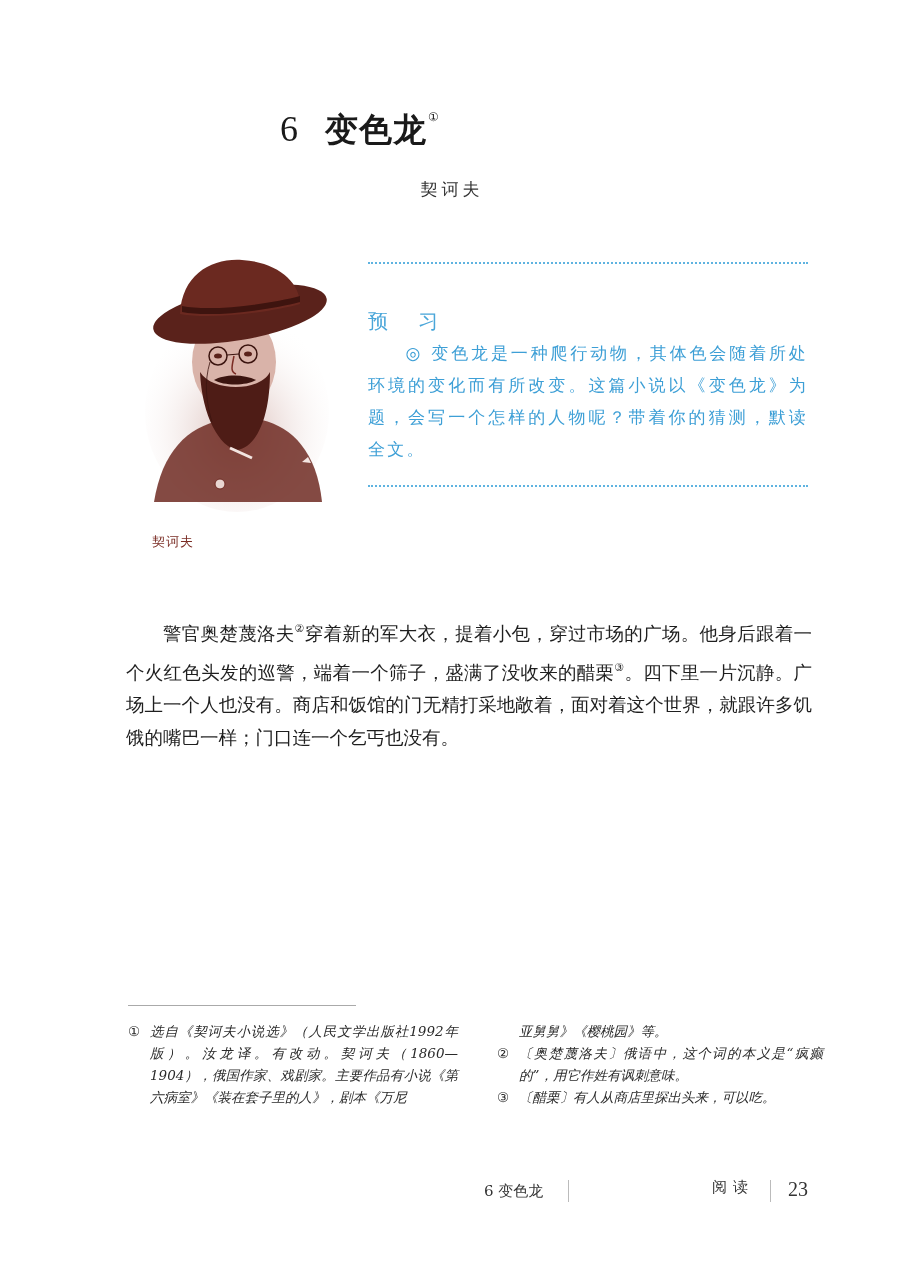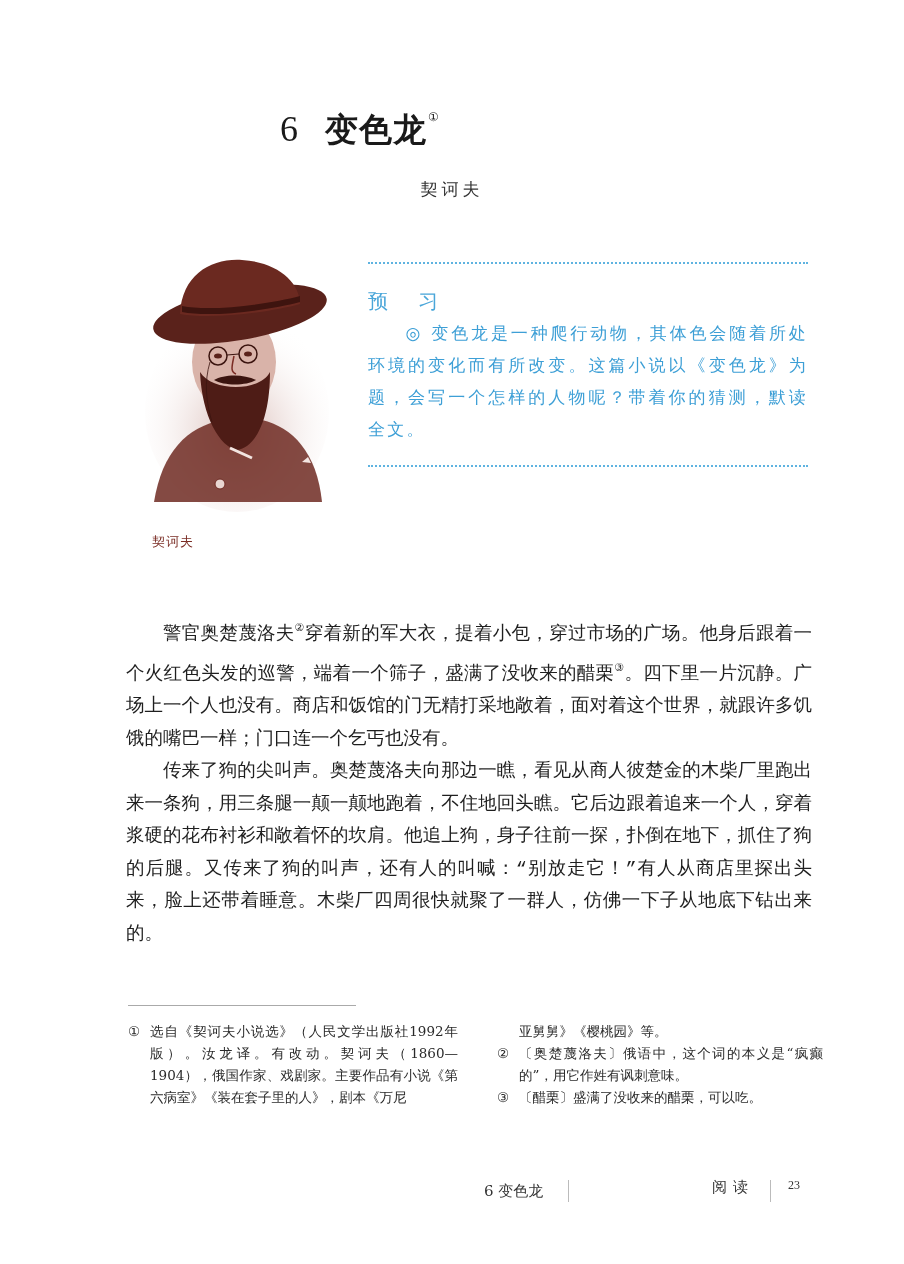--- a/index.html
+++ b/index.html
@@ -26,56 +26,56 @@
       position: absolute; left: 152px; top: 533px; font-size: 13px; color: #7a2c24; letter-spacing: 1px;
     }
     .preview {
       position: absolute; left: 368px; top: 262px; width: 440px;
       color: #3d9fd6;
     }
     .dots {
       height: 0; border-top: 2px dotted #5fb3e0; width: 440px;
     }
     .preview-head {
-      font-size: 20px; letter-spacing: 12px; margin-top: 24px; margin-bottom: 2px; color: #4aa6d9;
+      font-size: 20px; letter-spacing: 12px; margin-top: 44px; margin-bottom: 2px; color: #4aa6d9;
     }
     .preview p {
       margin: 0; font-size: 17px; line-height: 32px; letter-spacing: 2.2px; text-indent: 2.2em;
       font-family: "DejaVu Sans", sans-serif; font-weight: normal;
       text-align: justify;
     }
     .preview .dots.bottom { margin-top: 20px; }
     .body-text {
       position: absolute; left: 126px; top: 612px; width: 686px;
       font-size: 18.5px; line-height: 32.5px; color: #1f1f1f;
-      font-family: Liberation Mono, monospace;
+      font-family: Liberation Sans, sans-serif;
     }
     .body-text p { margin: 0; text-indent: 2em; text-align: justify; }
     .body-text sup { font-size: 11px; vertical-align: 8px; }
     .fn-rule {
       position: absolute; left: 128px; top: 1005px; width: 228px; height: 0;
       border-top: 1.5px solid #aaa;
     }
     .fn-col {
       position: absolute; top: 1020px; font-size: 13.5px; line-height: 22px; color: #2a2a2a;
     }
     .fn-col.left { left: 128px; width: 330px; }
     .fn-col.right { left: 486px; width: 326px; margin-left: 11px; }
     .fn { display: flex; }
     .fn .mark { width: 22px; flex: none; }
-    .fn .txt { flex: 1; text-align: justify; }
+    .fn .txt { flex: 1; text-align: justify; font-style: italic; }
     .fn.cont { padding-left: 22px; }
     .footer {
       position: absolute; top: 1178px; left: 0; width: 904px; height: 24px; font-size: 15px; color: #333;
     }
     .footer .chapter { position: absolute; left: 484px; top: 4px; }
     .footer .sep1 { position: absolute; left: 568px; top: 2px; height: 22px; border-left: 1px solid #bbb; }
     .footer .section { position: absolute; left: 712px; top: 0; letter-spacing: 6px; }
     .footer .sep2 { position: absolute; left: 770px; top: 2px; height: 22px; border-left: 1px solid #bbb; }
-    .footer .page { position: absolute; left: 788px; top: 0; font-family: "Liberation Serif", serif; font-size: 12px; }
+    .footer .page { position: absolute; left: 788px; top: 0; font-family: "Liberation Serif", serif; font-size: 20px; }
   </style>
 </head>
 <body>
 
 <div class="title">
   <span class="num">6</span><span>变色龙</span><sup>①</sup>
 </div>
 <div class="author">契诃夫</div>
 
 <div class="portrait">
@@ -120,21 +120,20 @@
 
 <div class="preview">
   <div class="dots"></div>
   <div class="preview-head">预 习</div>
   <p>◎ 变色龙是一种爬行动物，其体色会随着所处环境的变化而有所改变。这篇小说以《变色龙》为题，会写一个怎样的人物呢？带着你的猜测，默读全文。</p>
   <div class="dots bottom"></div>
 </div>
 
 <div class="body-text">
   <p><span>警官奥楚蔑洛夫</span><sup>②</sup><span>穿着新的军大衣，提着小包，穿过市场的广场。他身后跟着一个火红色头发的巡警，端着一个筛子，盛满了没收来的醋栗</span><sup>③</sup><span>。四下里一片沉静。广场上一个人也没有。商店和饭馆的门无精打采地敞着，面对着这个世界，就跟许多饥饿的嘴巴一样；门口连一个乞丐也没有。</span></p>
-  <p>传来了狗的尖叫声。奥楚蔑洛夫向那边一瞧，看见从商人彼楚金的木柴厂里跑出来一条狗，用三条腿一颠一颠地跑着，不住地回头瞧。它后边跟着追来一个人，穿着浆硬的花布衬衫和敞着怀的坎肩。他追上狗，身子往前一探，扑倒在地下，抓住了狗的后腿。又传来了狗的叫声，还有人的叫喊：“别放走它！”有人从商店里探出头来，脸上还带着睡意。木柴厂四周很快就聚了一群人，仿佛一下子从地底下钻出来的。</p>
 </div>
 
 <div class="fn-rule"></div>
 
 <div class="fn-col left">
   <div class="fn">
     <span class="mark">①</span>
     <span class="txt">选自《契诃夫小说选》（人民文学出版社1992年版）。汝龙译。有改动。契诃夫（1860—1904），俄国作家、戏剧家。主要作品有小说《第六病室》《装在套子里的人》，剧本《万尼</span>
   </div>
 </div>
@@ -142,21 +141,21 @@
 <div class="fn-col right">
   <div class="fn cont">
     <span class="txt">亚舅舅》《樱桃园》等。</span>
   </div>
   <div class="fn">
     <span class="mark">②</span>
     <span class="txt">〔奥楚蔑洛夫〕俄语中，这个词的本义是“疯癫的”，用它作姓有讽刺意味。</span>
   </div>
   <div class="fn">
     <span class="mark">③</span>
-    <span class="txt">〔醋栗〕盛满了没收来的醋栗，可以吃。</span>
+    <span class="txt">〔醋栗〕有人从商店里探出头来，可以吃。</span>
   </div>
 </div>
 
 <div class="footer">
   <span class="chapter">6  变色龙</span>
   <span class="sep1"></span>
   <span class="section">阅读</span>
   <span class="sep2"></span>
   <span class="page">23</span>
 </div>

